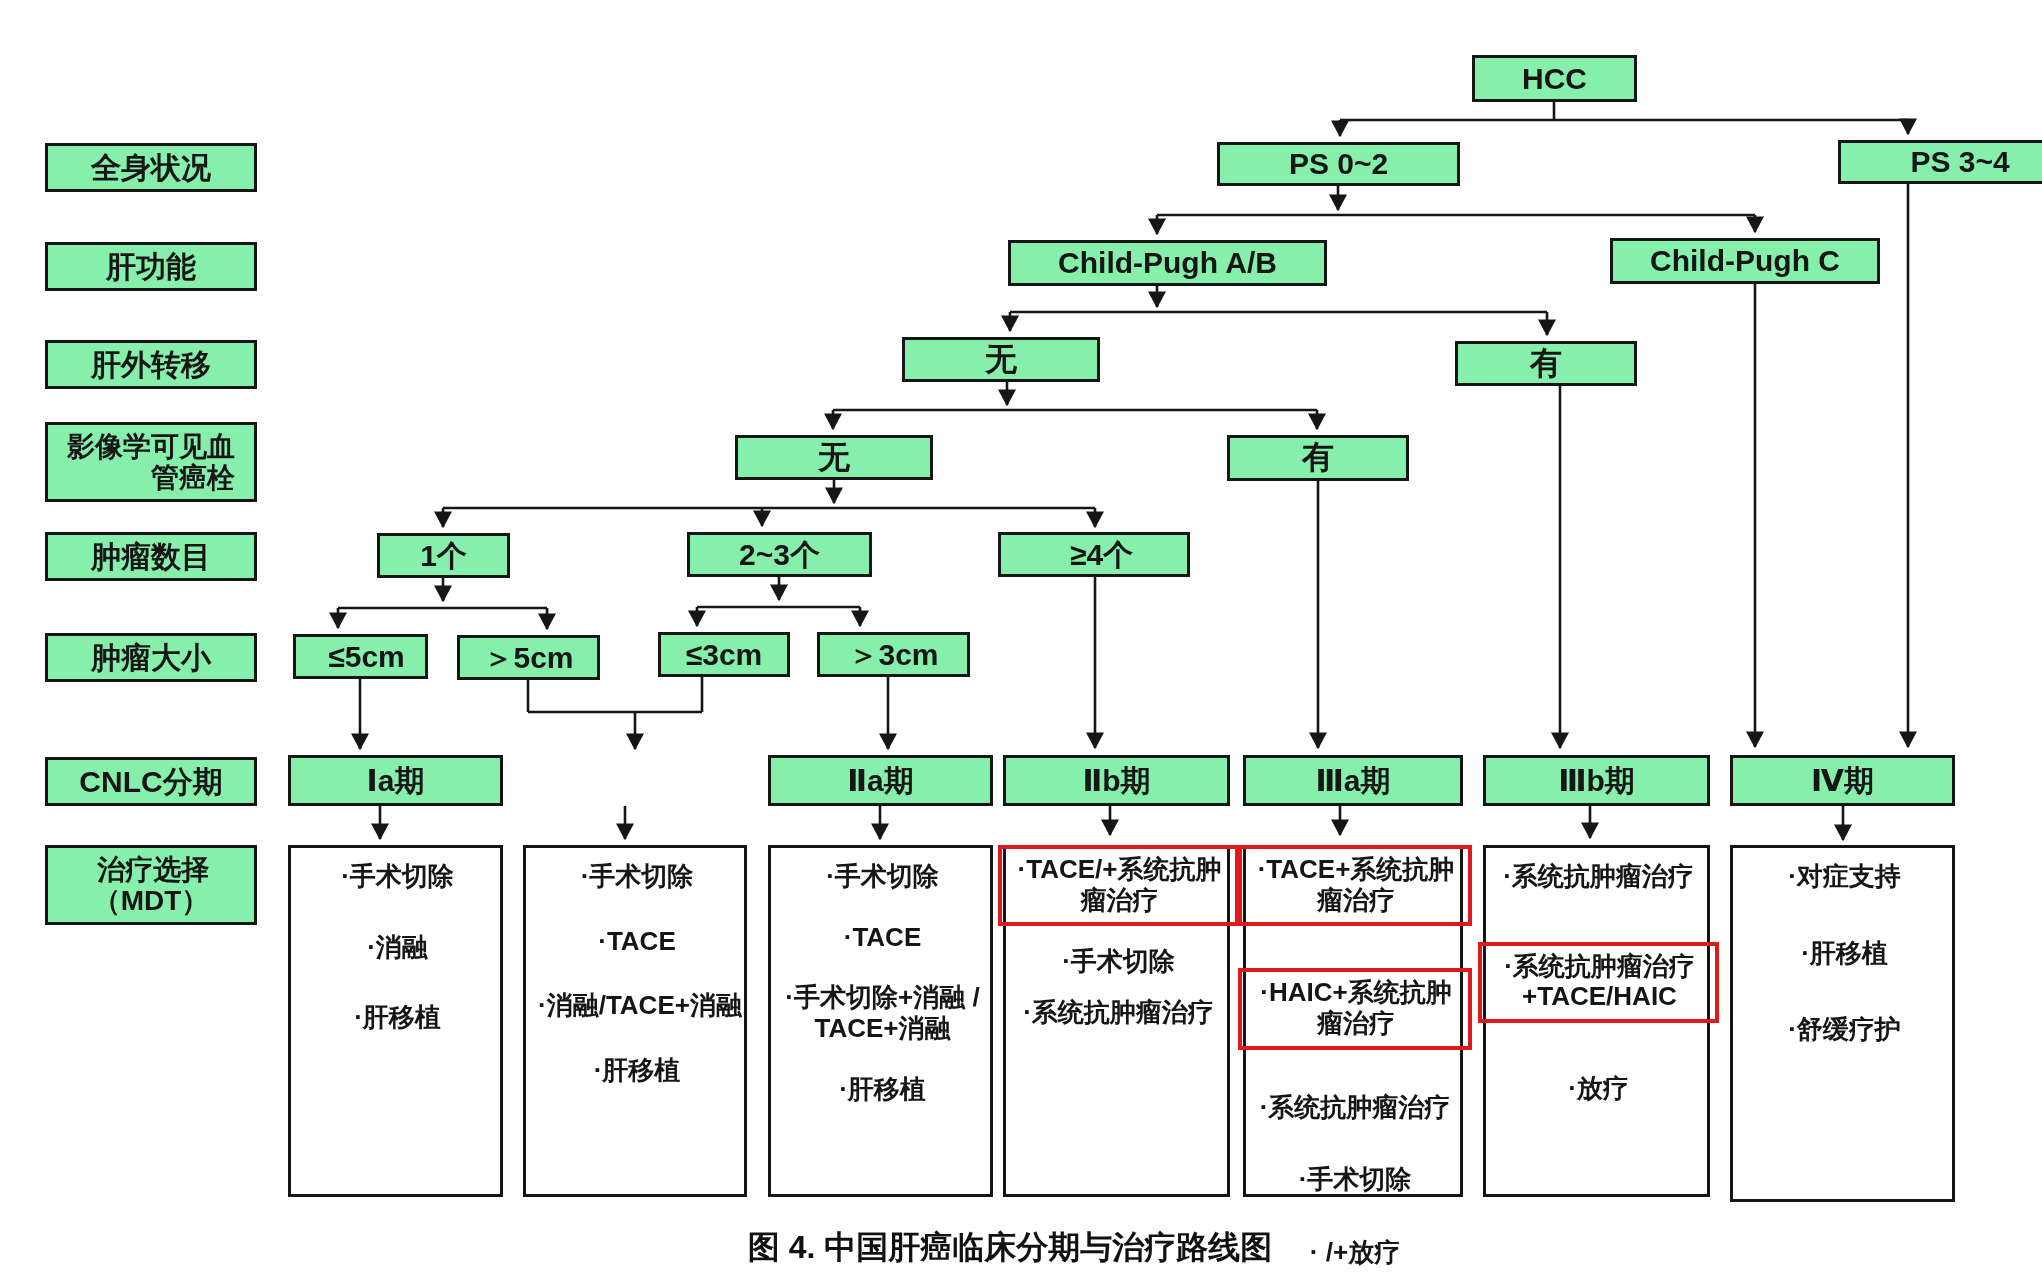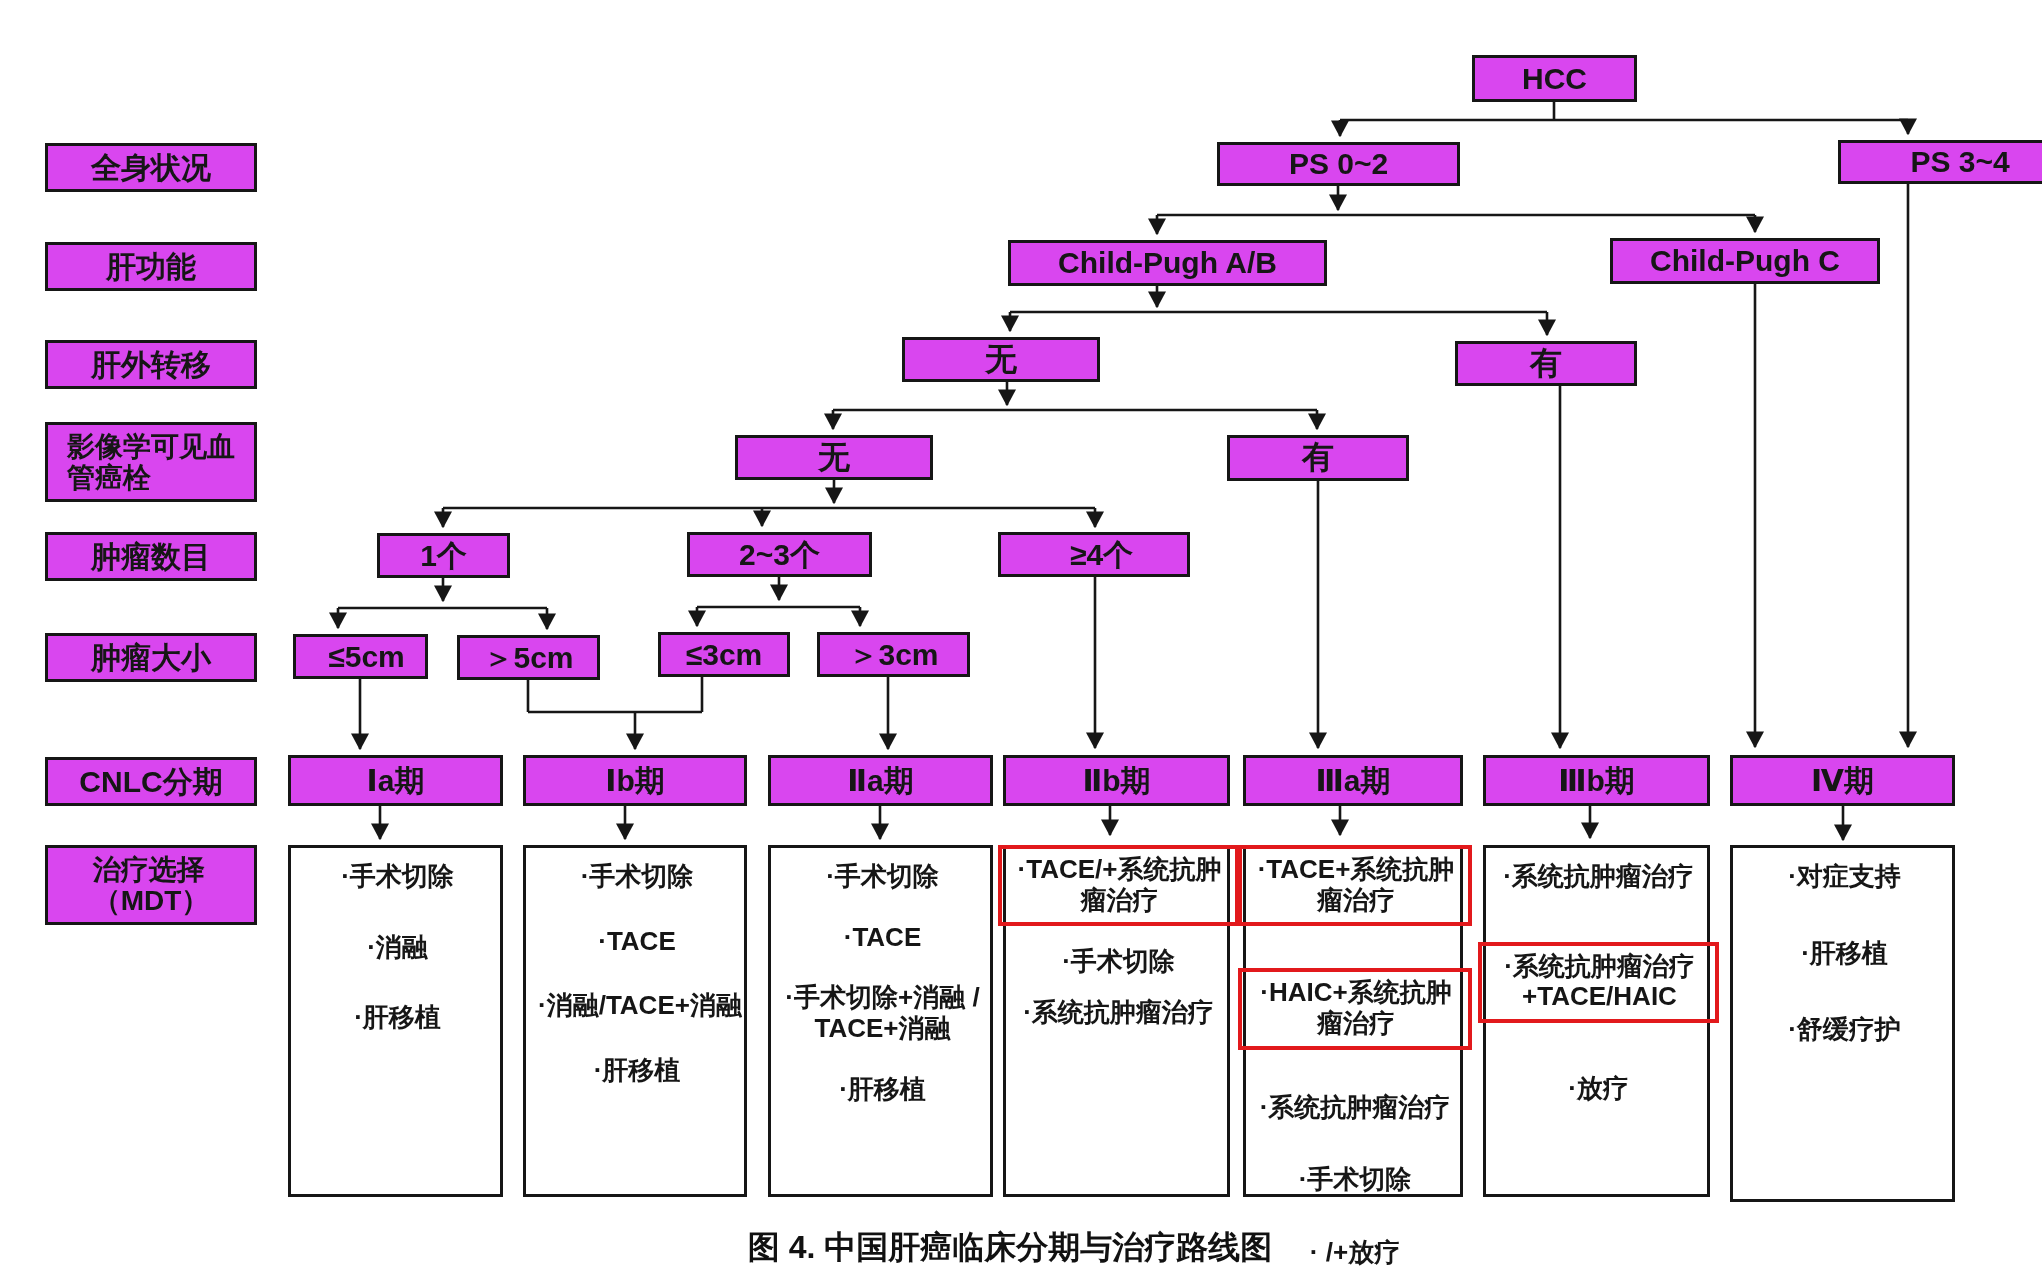--- a/index.html
+++ b/index.html
@@ -3,23 +3,23 @@
 <meta charset="utf-8">
 <style>
   html,body{margin:0;padding:0;background:#ffffff;}
   .canvas{
     position:relative;width:2042px;height:1288px;background:#ffffff;
     font-family:"Liberation Sans","DejaVu Sans",sans-serif;
     color:#161616;font-weight:bold;overflow:hidden;
   }
   .connectors{position:absolute;left:0;top:0;pointer-events:none;}
   .box{
-    position:absolute;background:#d946ef;border:3px solid #161616;
+    position:absolute;background:#86efac;border:3px solid #161616;
     box-sizing:border-box;display:flex;align-items:center;justify-content:center;
-    text-align:left;white-space:pre-line;line-height:1.12;
+    text-align:right;white-space:pre-line;line-height:1.12;
   }
   .rowlabel{font-size:30px;}
   .node{font-size:30px;}
   .cjknode{font-size:32px;}
   .stage{font-size:30px;}
   .treat{
     position:absolute;background:#ffffff;border:3px solid #161616;
     box-sizing:border-box;padding:13px 8px 8px 12px;font-size:26px;line-height:1.18;
     text-align:center;
   }
@@ -132,21 +132,20 @@
   <div class="box cjknode" style="left:1227px;top:435px;width:182px;height:46px;">有</div>
   <div class="box node" style="left:377px;top:533px;width:133px;height:45px;">1个</div>
   <div class="box node" style="left:687px;top:532px;width:185px;height:45px;">2~3个</div>
   <div class="box node" style="left:998px;top:532px;width:192px;height:45px;padding-left:15px;">≥4个</div>
   <div class="box node" style="left:293px;top:634px;width:135px;height:45px;padding-left:12px;">≤5cm</div>
   <div class="box node" style="left:457px;top:635px;width:143px;height:45px;">＞5cm</div>
   <div class="box node" style="left:658px;top:632px;width:132px;height:45px;">≤3cm</div>
   <div class="box node" style="left:817px;top:632px;width:153px;height:45px;">＞3cm</div>
 
   <div class="box stage" style="left:288px;top:755px;width:215px;height:51px;">Ⅰa期</div>
-  <div class="box stage" style="left:523px;top:755px;width:224px;height:51px;">Ⅰb期</div>
   <div class="box stage" style="left:768px;top:755px;width:225px;height:51px;">Ⅱa期</div>
   <div class="box stage" style="left:1003px;top:755px;width:227px;height:51px;">Ⅱb期</div>
   <div class="box stage" style="left:1243px;top:755px;width:220px;height:51px;">Ⅲa期</div>
   <div class="box stage" style="left:1483px;top:755px;width:227px;height:51px;">Ⅲb期</div>
   <div class="box stage" style="left:1730px;top:755px;width:225px;height:51px;">Ⅳ期</div>
 
   <div class="treat c1" style="left:288px;top:845px;width:215px;height:352px;">
     <div class="item">·手术切除</div>
     <div class="item">·消融</div>
     <div class="item">·肝移植</div>

